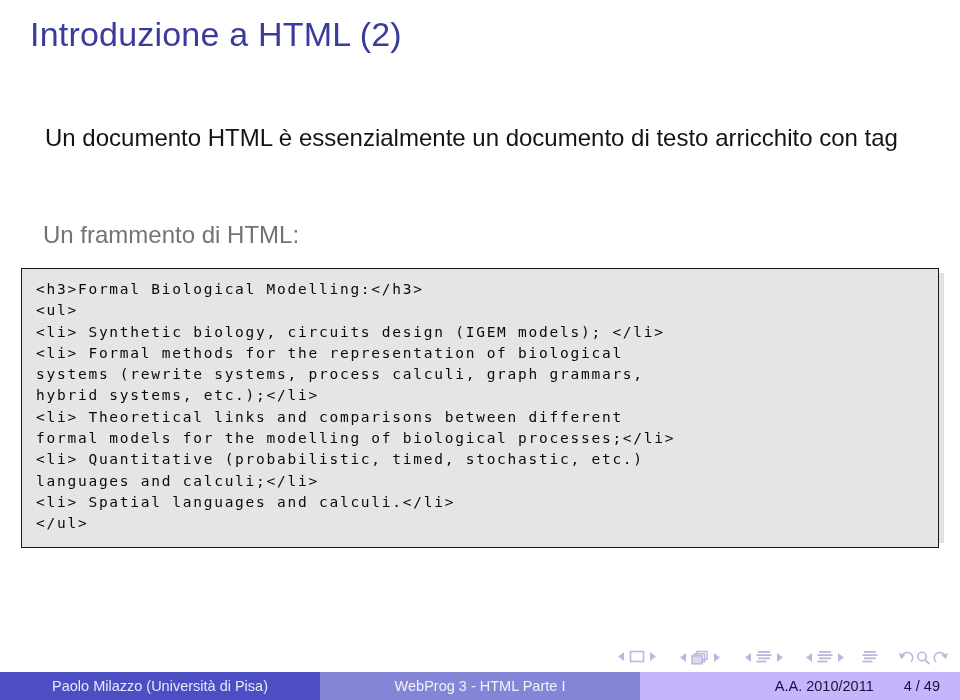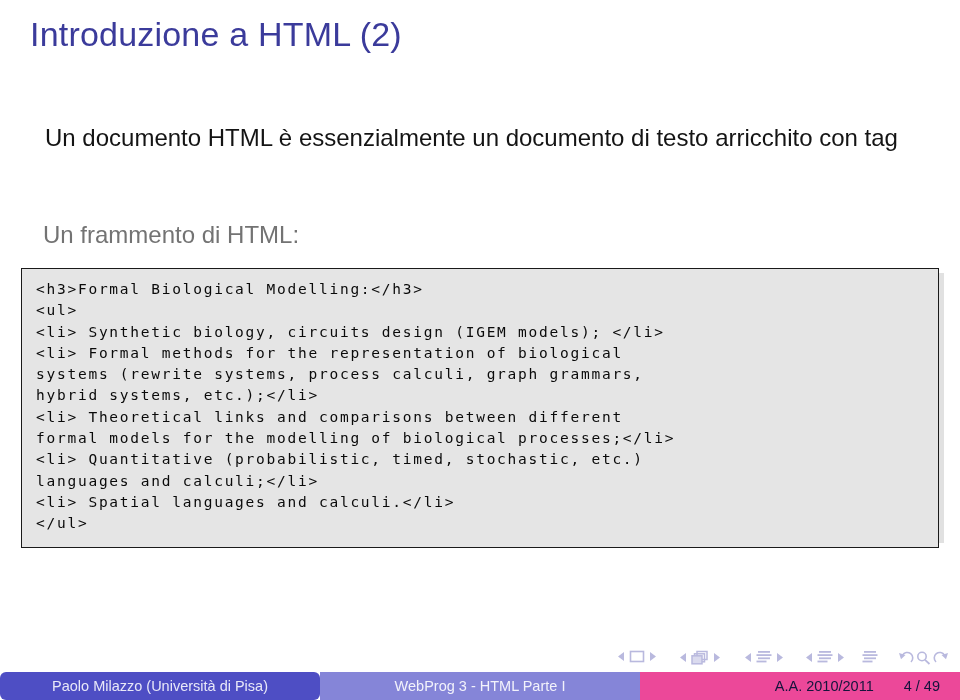--- a/index.html
+++ b/index.html
@@ -121,31 +121,30 @@
     box-sizing: border-box;
     font-size: 14.5px;
     white-space: nowrap;
     overflow: hidden;
   }
   #footer-author {
     width: 320px;
     background: #4e4ec4;
     color: #e8e8f8;
     justify-content: center;
-    border-radius: 6px;
   }
   #footer-subject {
     width: 320px;
     background: #8585d8;
     color: #f2f2fb;
     justify-content: center;
   }
   #footer-meta {
     width: 320px;
-    background: #ec4899;
+    background: #c4b5fd;
     color: #14143c;
     justify-content: flex-end;
     padding-right: 20px;
     gap: 30px;
   }
 </style>
 </head>
 <body>
 
 <div id="slide-title">Introduzione a HTML (2)</div>

